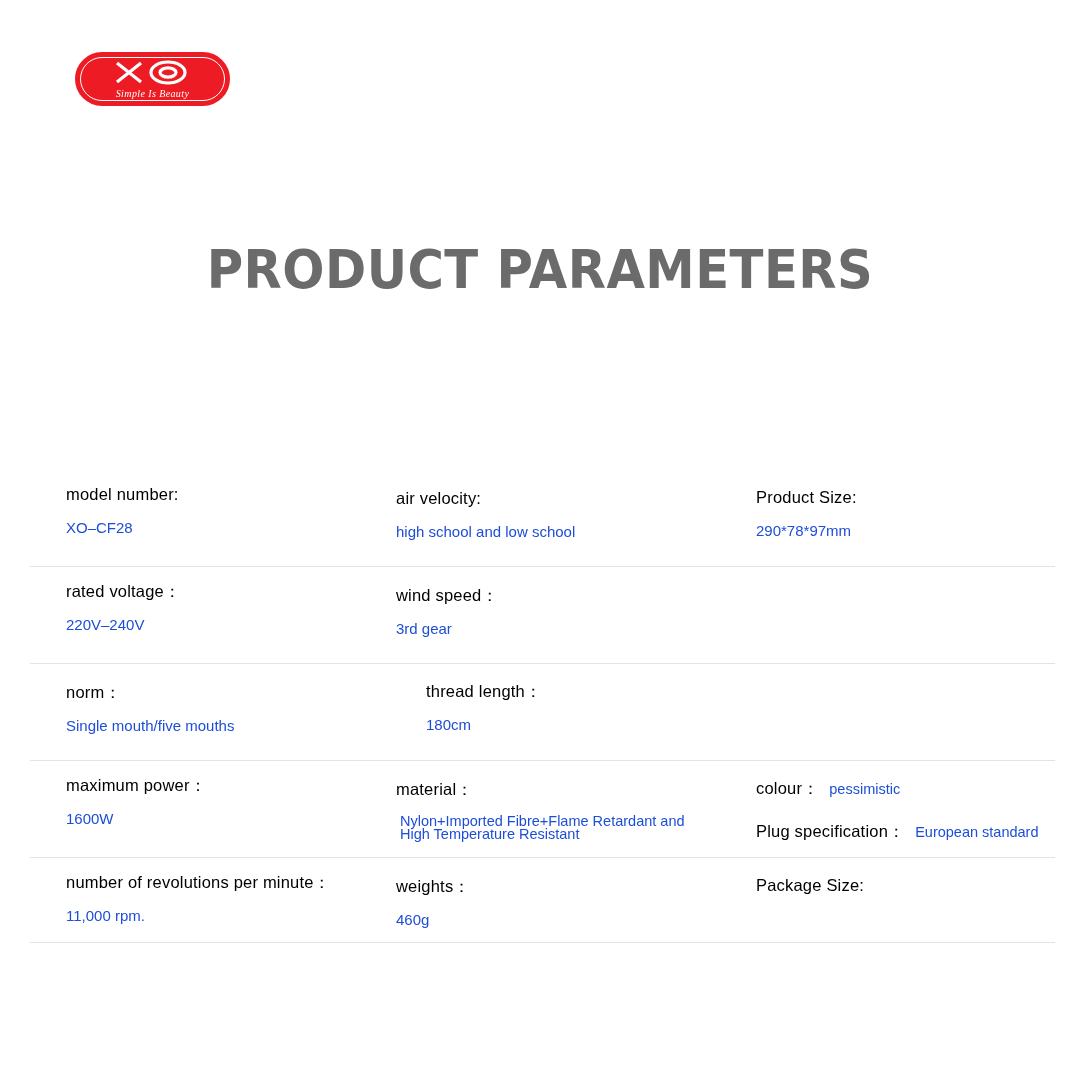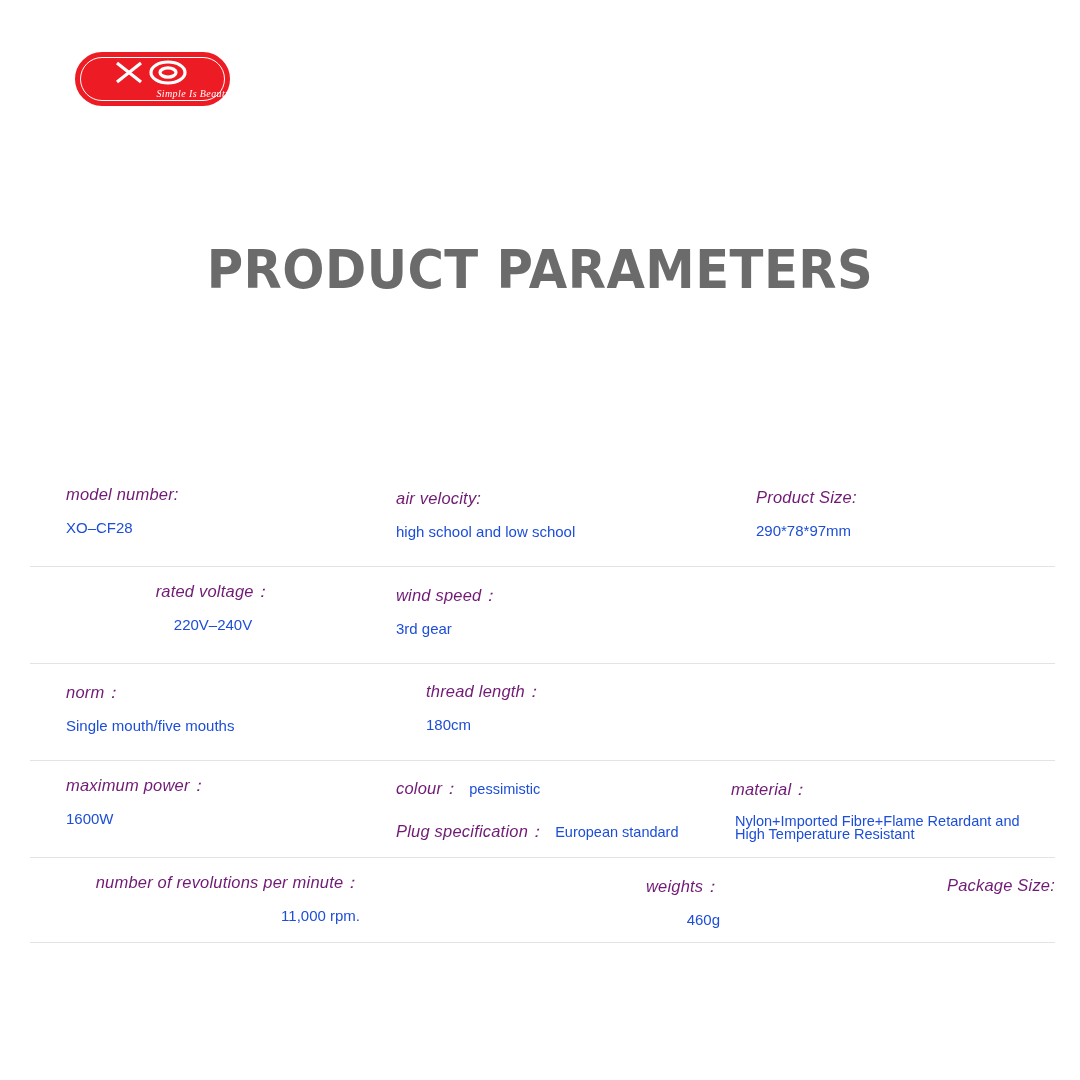--- a/index.html
+++ b/index.html
@@ -48,21 +48,21 @@
     top: 7px;
     height: 27px;
     text-align: center;
   }
   .logo-mark svg { display: inline-block; }
   .logo-tagline {
     position: absolute;
     left: 0;
     right: 0;
     bottom: 7px;
-    text-align: right;
+    text-align: center;
     color: #ffffff;
     font-family: "Liberation Serif", serif;
     font-style: italic;
     font-size: 10px;
     letter-spacing: 0.4px;
     white-space: nowrap;
   }
 
   
   .page-title {
@@ -98,26 +98,25 @@
   .cell {
     box-sizing: border-box;
     padding-left: 36px;
     position: relative;
   }
   .cell.c1 { width: 330px; }
   .cell.c2 { width: 360px; }
   .cell.c3 { width: 335px; }
 
   .cell-label {
-    color: #701a75;
+    color: #000000;
     font-size: 16.5px;
     letter-spacing: 0.2px;
     line-height: 20px;
     white-space: nowrap;
-    font-style: italic;
   }
   .cell-value {
     color: #1d4ed8;
     font-size: 15px;
     line-height: 19px;
     margin-top: 14px;
   }
   .cell-value.wrapv {
     white-space: normal;
     width: 290px;
@@ -137,33 +136,33 @@
   .cell.inline .line2 {
     margin-top: 22px;
     display: block;
     white-space: nowrap;
   }
 
   
   .r1 .cell.c1 { padding-top: 2px; }
   .r1 .cell.c2 { padding-top: 6px; }
   .r1 .cell.c3 { padding-top: 5px; }
-  .r2 .cell.c1 { padding-top: 2px; text-align: center; }
+  .r2 .cell.c1 { padding-top: 2px; }
   .r2 .cell.c2 { padding-top: 6px; }
   .r2 .cell.c3 { padding-top: 5px; }
   .r3 .cell.c1 { padding-top: 2px; }
   .r3 .cell.c2 { padding-top: 6px; }
   .r3 .cell.c3 { padding-top: 5px; }
   .r4 .cell.c1 { padding-top: 2px; }
   .r4 .cell.c2 { padding-top: 6px; }
   .r4 .cell.c3 { padding-top: 5px; }
   .r5 .cell.c1 { padding-top: 2px; }
   .r5 .cell.c2 { padding-top: 6px; }
   .r5 .cell.c3 { padding-top: 5px; }
-  .r5 { min-height: 85px; text-align: right; }
+  .r5 { min-height: 85px; }
 </style>
 </head>
 <body>
 
 <div class="logo-wrap">
   <div class="logo-outer"></div>
   <div class="logo-inner"></div>
   <div class="logo-mark">
     <svg width="84" height="27" viewBox="0 0 84 27" aria-hidden="true">
       <g fill="none" stroke="#ffffff" stroke-width="3.2">
@@ -215,32 +214,32 @@
       <div class="cell-label">thread length：</div>
       <div class="cell-value">180cm</div>
     </div>
   </div>
 
   <div class="spec-row r4">
     <div class="cell c1">
       <div class="cell-label">maximum power：</div>
       <div class="cell-value">1600W</div>
     </div>
+    <div class="cell c2">
+      <div class="cell-label">material：</div>
+      <div class="cell-value wrapv">Nylon+Imported Fibre+Flame Retardant and High Temperature Resistant</div>
+    </div>
     <div class="cell c3 inline">
       <span class="cell-label">colour：</span>
       <span class="cell-value">pessimistic</span>
       <span class="line2">
         <span class="cell-label">Plug specification：</span>
         <span class="cell-value">European standard</span>
       </span>
     </div>
-    <div class="cell c2">
-      <div class="cell-label">material：</div>
-      <div class="cell-value wrapv">Nylon+Imported Fibre+Flame Retardant and High Temperature Resistant</div>
-    </div>
   </div>
 
   <div class="spec-row r5">
     <div class="cell c1">
       <div class="cell-label">number of revolutions per minute：</div>
       <div class="cell-value">11,000 rpm.</div>
     </div>
     <div class="cell c2">
       <div class="cell-label">weights：</div>
       <div class="cell-value">460g</div>

